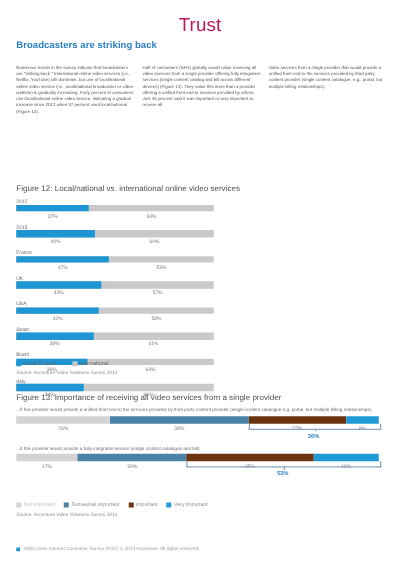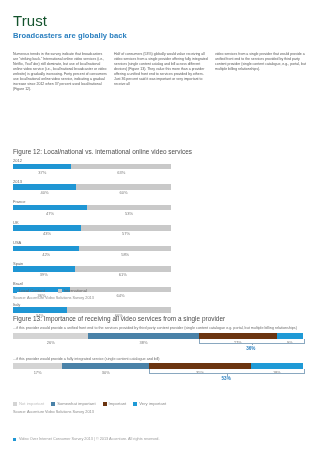--- a/index.html
+++ b/index.html
@@ -25,24 +25,25 @@
   
   .header {
     position: absolute;
     left: 13px;
     top: 13px;
     width: 294px;
   }
   .title {
     font-size: 15px;
     line-height: 16px;
-    color: #14532d;
+    color: #be185d;
     font-weight: normal;
     letter-spacing: 0.1px;
     margin: 0;
+    text-align: center;
   }
   .subtitle {
     font-size: 7.6px;
     line-height: 10px;
     color: #2a7fbf;
     font-weight: bold;
     margin: 2px 0 0 0;
     letter-spacing: 0.05px;
   }
 
@@ -230,21 +231,21 @@
     display: inline-block;
   }
 </style>
 </head>
 <body>
 
 <div class="page">
 
   <div class="header">
     <h1 class="title">Trust</h1>
-    <div class="subtitle">Broadcasters are globally back</div>
+    <div class="subtitle">Broadcasters are striking back</div>
   </div>
 
   <div class="columns">
     <div class="col">
       <p>Numerous trends in the survey indicate that broadcasters are "striking back." International online video services (i.e., Netflix, YouTube) still dominate, but use of local/national online video service (i.e., local/national broadcaster or video website) is gradually increasing. Forty percent of consumers use local/national online video service, indicating a gradual increase since 2012 when 37 percent used local/national (Figure 12).</p>
     </div>
     <div class="col">
       <p>Half of consumers (53%) globally would value receiving all video services from a single provider offering fully integrated services (single content catalog and bill across different devices) (Figure 13). They value this more than a provider offering a unified front end to services provided by others. Just 36 percent said it was important or very important to receive all</p>
     </div>
     <div class="col">

